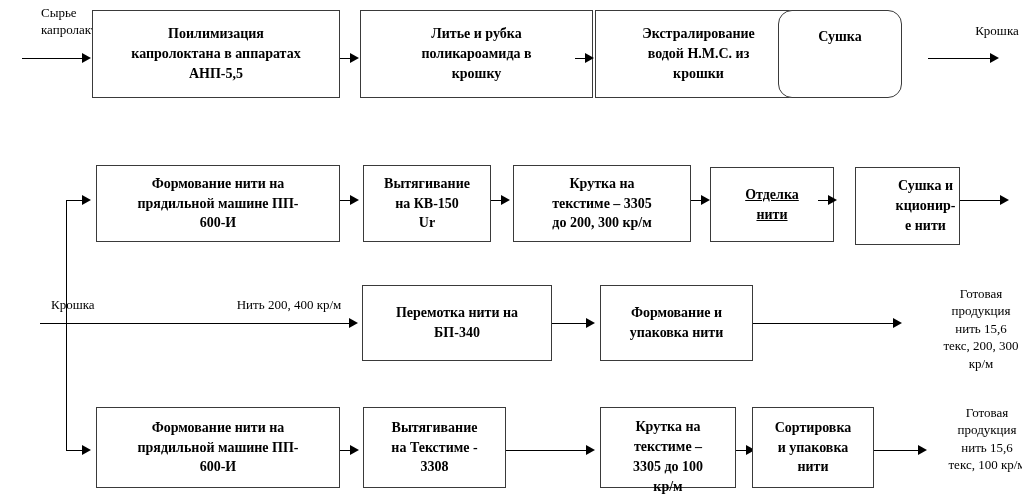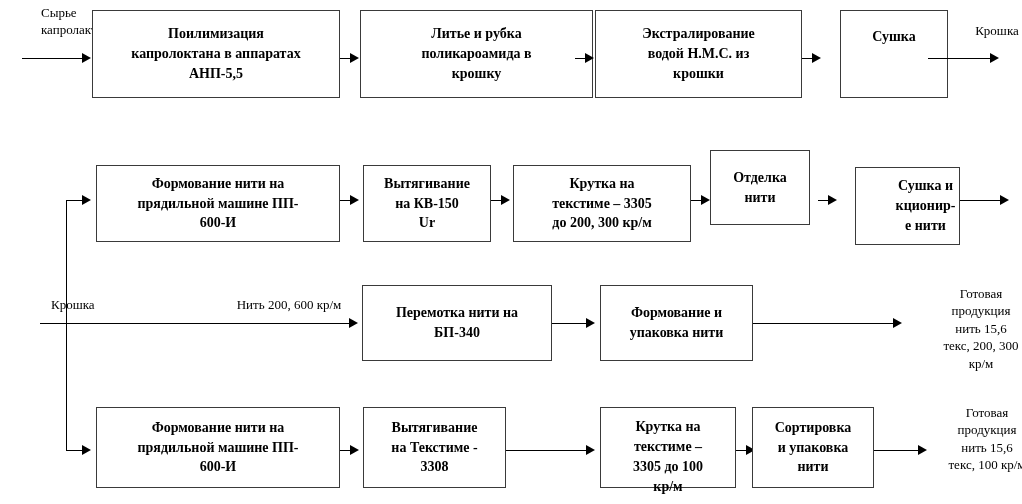--- a/index.html
+++ b/index.html
@@ -94,21 +94,21 @@
   <div class="hline" style="left:575px; top:58px; width:12px;"></div>
   <div class="arrowhead" style="left:585px; top:53px;"></div>
 
   <div class="box" style="left: 595px; top: 10px; width: 207px; height: 88px; white-space: pre-line;">Экстралирование
 водой Н.М.С. из
 крошки</div>
 
   <div class="hline" style="left:802px; top:58px; width:12px;"></div>
   <div class="arrowhead" style="left:812px; top:53px;"></div>
 
-  <div class="box" style="left: 840px; top: 10px; width: 108px; height: 88px; align-items: flex-start; padding-top: 16px; white-space: pre-line;">Сушка</div>
+  <div class="box" style="left: 778px; top: 10px; width: 124px; height: 88px; align-items: flex-start; padding-top: 16px; white-space: pre-line; border-radius: 14px;">Сушка</div>
 
   <div class="hline" style="left:928px; top:58px; width:66px;"></div>
   <div class="arrowhead" style="left:990px; top:53px;"></div>
   <div class="label" style="left: 944px; top: 22px; width: 68px; white-space: pre-line;">Крошка</div>
 
   <div class="vline" style="left:66px; top:200px; height:250px;"></div>
 
   <div class="hline" style="left:66px; top:200px; width:20px;"></div>
   <div class="arrowhead" style="left:82px; top:195px;"></div>
 
@@ -129,37 +129,37 @@
   <div class="hline" style="left:491px; top:200px; width:12px;"></div>
   <div class="arrowhead" style="left:501px; top:195px;"></div>
 
   <div class="box" style="left: 513px; top: 165px; width: 178px; height: 77px; white-space: pre-line;">Крутка на
 текстиме – 3305
 до 200, 300 кр/м</div>
 
   <div class="hline" style="left:691px; top:200px; width:12px;"></div>
   <div class="arrowhead" style="left:701px; top:195px;"></div>
 
-  <div class="box" style="left: 710px; top: 150px; width: 100px; height: 75px; white-space: pre-line;">Отделка
+  <div class="box" style="left: 710px; top: 167px; width: 124px; height: 75px; white-space: pre-line; text-decoration: underline;">Отделка
 нити</div>
 
   <div class="hline" style="left:818px; top:200px; width:12px;"></div>
   <div class="arrowhead" style="left:828px; top:195px;"></div>
 
   <div class="box" style="left: 855px; top: 167px; width: 105px; height: 78px; white-space: pre-line; padding-left: 40px;">Сушка и
 кционир-
 е нити</div>
 
   <div class="hline" style="left:960px; top:200px; width:46px;"></div>
   <div class="arrowhead" style="left:1000px; top:195px;"></div>
 
   <div class="label left-align" style="left: 32px; top: 296px; width: 70px; white-space: pre-line;">Крошка</div>
   <div class="hline" style="left:40px; top:323px; width:312px;"></div>
   <div class="arrowhead" style="left:349px; top:318px;"></div>
-  <div class="label" style="left: 190px; top: 296px; width: 160px; white-space: pre-line;">Нить 200, 600 кр/м</div>
+  <div class="label" style="left: 190px; top: 296px; width: 160px; white-space: pre-line;">Нить 200, 400 кр/м</div>
 
   <div class="box" style="left: 362px; top: 285px; width: 190px; height: 76px; white-space: pre-line;">Перемотка нити на
 БП-340</div>
 
   <div class="hline" style="left:552px; top:323px; width:40px;"></div>
   <div class="arrowhead" style="left:586px; top:318px;"></div>
 
   <div class="box" style="left: 600px; top: 285px; width: 153px; height: 76px; white-space: pre-line;">Формование и
 упаковка нити</div>
 

